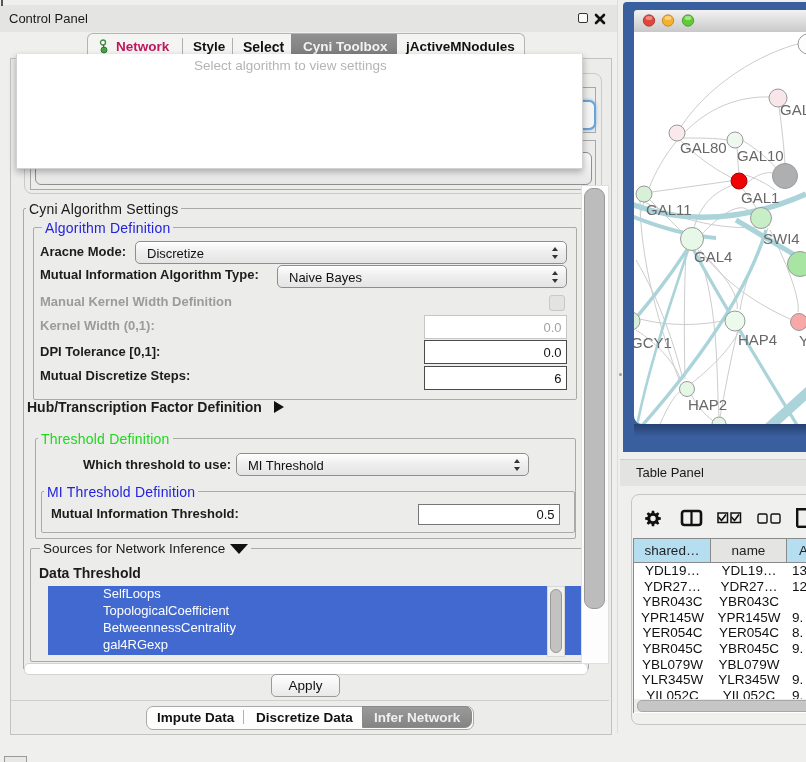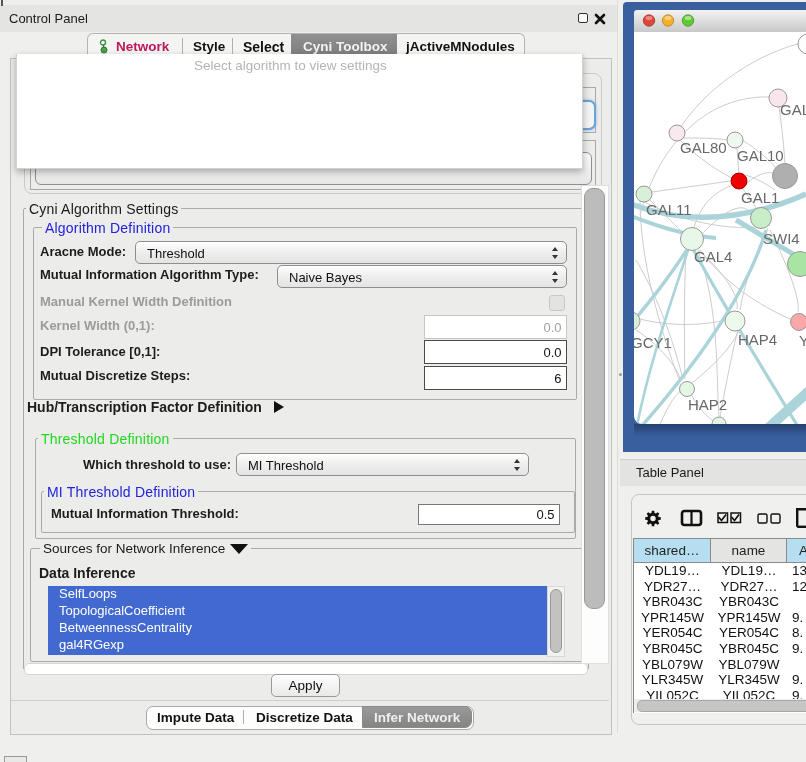--- a/index.html
+++ b/index.html
@@ -57,21 +57,21 @@
 
 <div class="fs" style="left:23px;top:208px;width:564px;height:460px;">
   <div class="fs-legend" style="left:2px;color:#1a1a1a;">Cyni Algorithm Settings</div>
 </div>
 
 <div class="fs" style="left:33px;top:227px;width:542px;height:171px;">
   <div class="fs-legend" style="left:8px;color:#2222dd;">Algorithm Definition</div>
 </div>
 <div class="lbl abs" style="left:40px;top:244px;">Aracne Mode:</div>
 <div class="combo" style="left:135px;top:241px;width:430px;height:21px;">
-    <span class="ctext">Threshold</span>
+    <span class="ctext">Discretize</span>
     <span class="spin"></span>
   </div>
 <div class="lbl abs" style="left:40px;top:267px;">Mutual Information Algorithm Type:</div>
 <div class="combo" style="left:277px;top:265px;width:288px;height:21px;">
     <span class="ctext">Naive Bayes</span>
     <span class="spin"></span>
   </div>
 <div class="lbl abs dis" style="left:40px;top:294px;">Manual Kernel Width Definition</div>
 <div class="abs" style="left:549px;top:295px;width:14px;height:14px;background:#e3e3e1;border:1px solid #c8c8c6;border-radius:3px;"></div>
 <div class="lbl abs dis" style="left:40px;top:318px;">Kernel Width (0,1):</div>
@@ -95,22 +95,22 @@
 
 <div class="fs" style="left:41px;top:491px;width:532px;height:40px;">
   <div class="fs-legend" style="left:2px;color:#2222dd;">MI Threshold Definition</div>
 </div>
 <div class="lbl abs" style="left:51px;top:506px;">Mutual Information Threshold:</div>
 <div class="tf" style="left:418px;top:504px;width:142px;height:21px;border:1px solid #777;color:#111;">0.5</div>
 
 <div class="fs" style="left:30px;top:548px;width:556px;height:112px;">
   <div class="fs-legend" style="left:9px;color:#1a1a1a;font-size:13.5px;letter-spacing:0;">Sources for Network Inference <span style="display:inline-block;width:0;height:0;border-left:9px solid transparent;border-right:9px solid transparent;border-top:10px solid #111;vertical-align:middle;margin-left:1px;"></span></div>
 </div>
-<div class="lbl abs" style="left:39px;top:565px;font-size:14px;">Data Inference</div>
-<div class="abs" style="left:48px;top:586px;width:499px;height:69px;background:#4169cf;overflow:hidden;">
+<div class="lbl abs" style="left:39px;top:565px;font-size:14px;">Data Threshold</div>
+<div class="abs" style="left:48px;top:586px;width:499px;height:69px;background:#4169cf;overflow:hidden;padding-left:44px;">
   <div style="color:#fff;font-size:13px;line-height:17px;padding:0 0 0 11px;margin-top:-1px;">SelfLoops<br>TopologicalCoefficient<br>BetweennessCentrality<br>gal4RGexp</div>
 </div>
 <div class="abs" style="left:547px;top:586px;width:16px;height:69px;background:#f2f2f0;border:1px solid #d8d8d6;"></div>
 <div class="abs" style="left:550px;top:589px;width:10px;height:62px;background:#c2c2c0;border:1px solid #9a9a9a;border-radius:6px;"></div>
 
 <div class="abs" style="left:24px;top:663px;width:562px;height:10px;background:#fff;border:1px solid #d4d4d2;border-radius:5px;"></div>
 
 <div class="abs" style="left:581px;top:185px;width:26px;height:477px;background:#fdfdfd;border:1px solid #e0e0de;"></div>
 <div class="abs" style="left:584px;top:188px;width:19px;height:419px;background:#bcbcbc;border:1px solid #9a9a9a;border-radius:9px;"></div>
 

